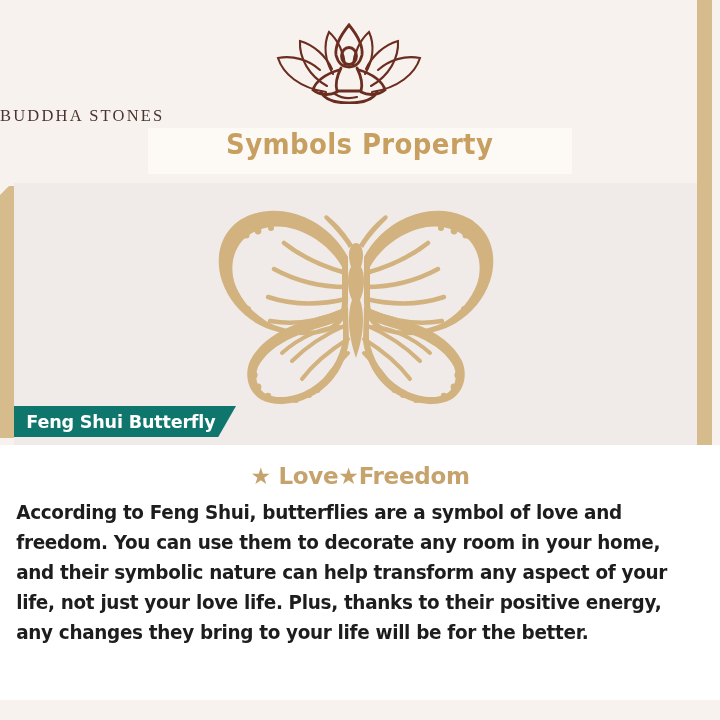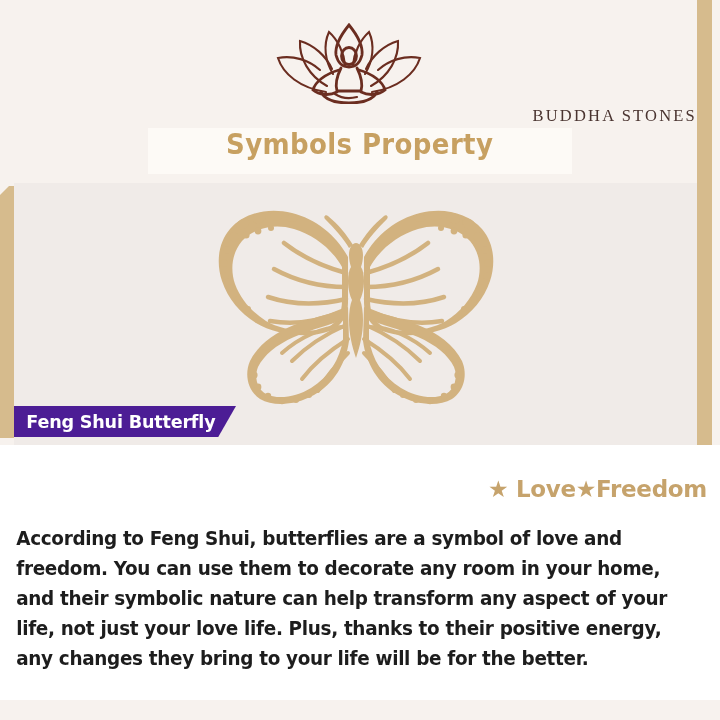--- a/index.html
+++ b/index.html
@@ -56,21 +56,21 @@
     left: 0;
     width: 697px;
     height: 183px;
     background: #f7f2ee;
   }
   .logo-wrap {
     position: absolute;
     top: 22px;
     left: 0;
     width: 697px;
-    text-align: right;
+    text-align: left;
   }
   .logo-mark {
     display: block;
     margin: 0 auto;
   }
   .logo-text {
     display: block;
     margin-top: 2px;
     font-family: "Liberation Serif", serif;
     font-size: 16.5px;
@@ -117,21 +117,21 @@
     text-align: center;
   }
 
   
   .fs-banner {
     position: absolute;
     top: 406px;
     left: 14px;
     width: 222px;
     height: 31px;
-    background: #4c1d95;
+    background: #0f766e;
     clip-path: polygon(0 0, 100% 0, 92% 100%, 0 100%);
     display: flex;
     align-items: center;
   }
   .fs-banner .fs-label {
     padding-left: 13px;
     color: #ffffff;
     font-family: "DejaVu Sans", sans-serif;
     font-weight: bold;
     font-size: 18.5px;
@@ -144,23 +144,23 @@
   
   .content {
     position: absolute;
     top: 445px;
     left: 0;
     width: 720px;
     height: 255px;
     background: #ffffff;
   }
   .subtitle {
-    margin: 13px;
+    margin: 0;
     padding-top: 18px;
-    text-align: right;
+    text-align: center;
     color: #c6a36c;
     font-family: "DejaVu Sans", sans-serif;
     font-weight: bold;
     font-size: 23px;
     letter-spacing: -0.3px;
     white-space: nowrap;
   }
   .body-copy {
     margin: 0;
     padding: 9px 0 0 17px;

